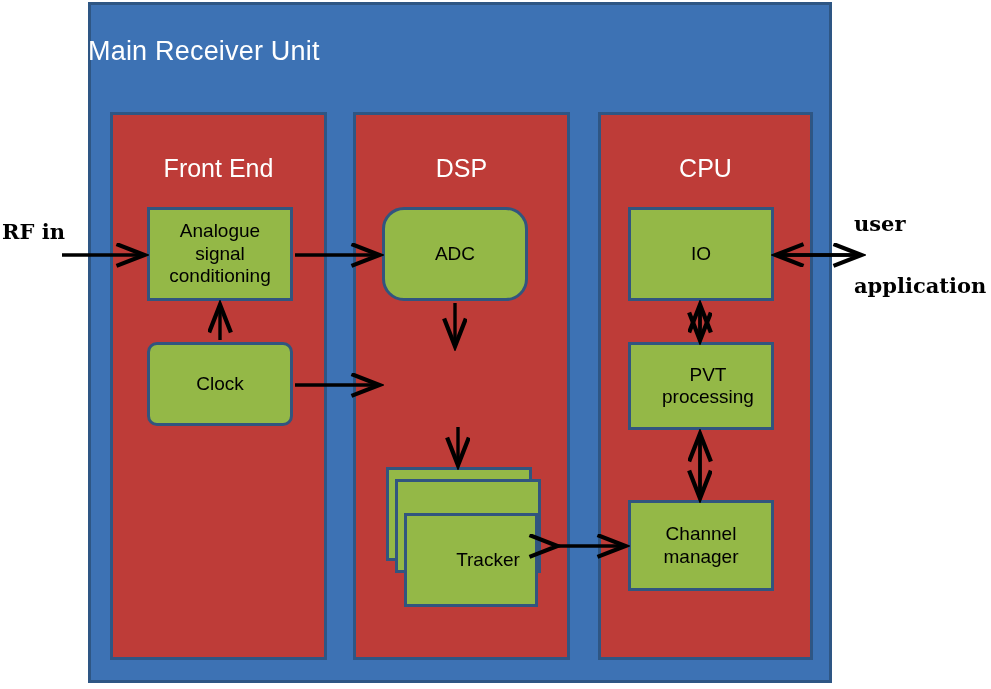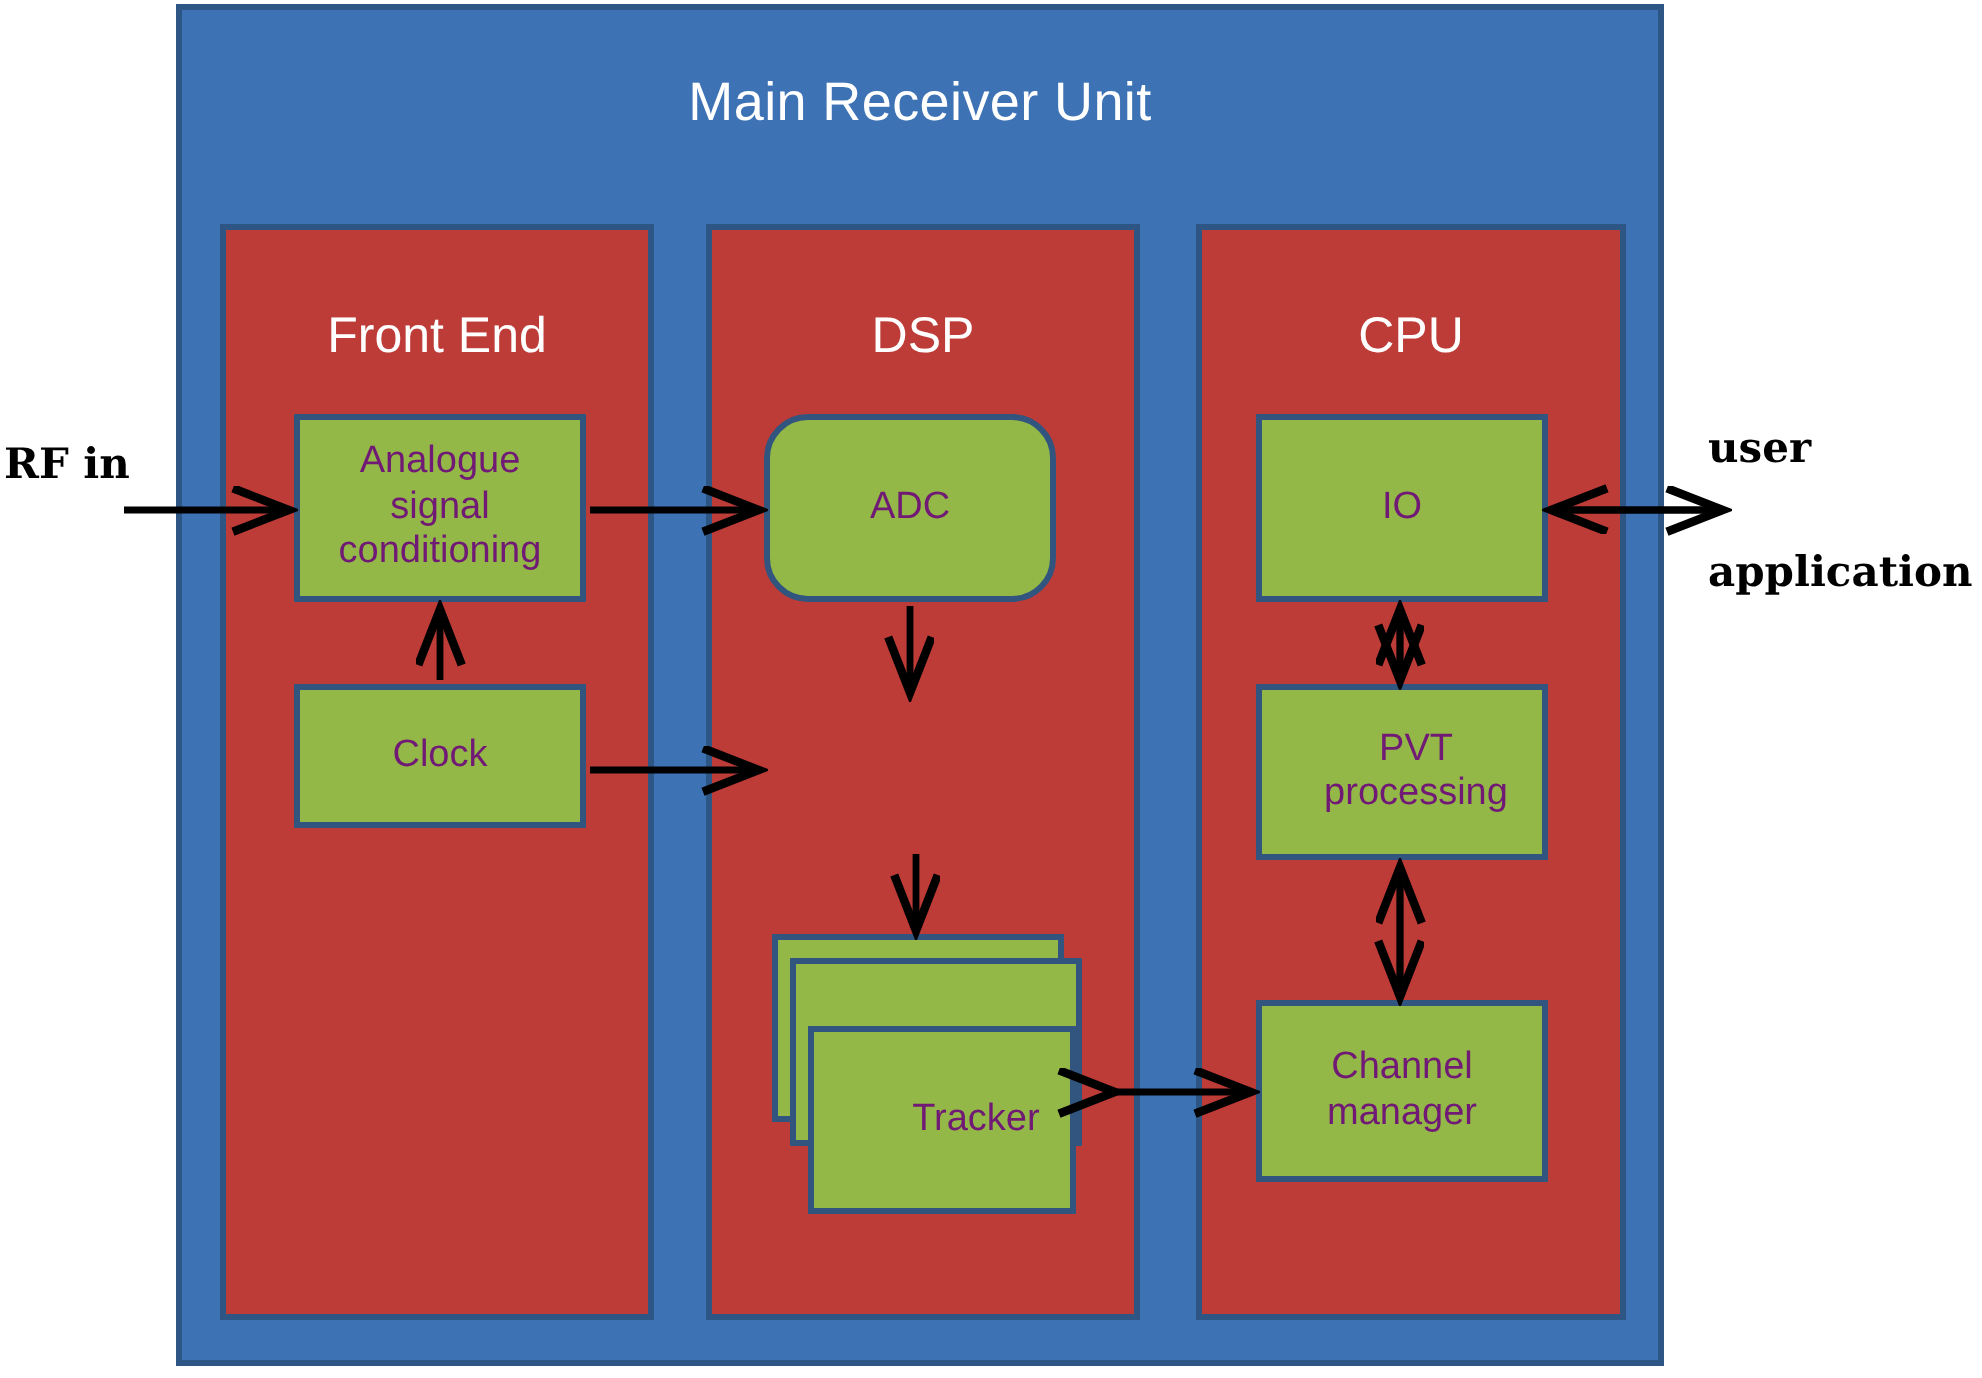--- a/index.html
+++ b/index.html
@@ -15,21 +15,20 @@
   
   .unit{
     position:absolute;
     left:88px;top:2px;width:744px;height:681px;
     background:#3d72b4;
     border:3px solid #2e5684;
     box-sizing:border-box;
   }
   .unit-title{
     position:absolute;left:88px;top:36px;width:744px;
-    text-align:center;
     color:#ffffff;
     font-size:27px;
     font-weight:400;
     letter-spacing:.2px;
     white-space:nowrap;
   }
 
   
   .col{
     position:absolute;
@@ -48,34 +47,34 @@
   .ct-front{left:110px;width:217px;}
   .ct-dsp{left:353px;width:217px;}
   .ct-cpu{left:598px;width:215px;}
 
   
   .blk{
     position:absolute;
     background:#94b847;
     border:3px solid #31557f;
     box-sizing:border-box;
-    color:#701a75;
+    color:#000000;
     font-size:19px;
     line-height:1.18;
     display:flex;
     align-items:center;
     justify-content:center;
     text-align:center;
     padding:2px 4px;
   }
   .blk span{display:block;}
 
   
   .b-asc{left:147px;top:207px;width:146px;height:94px;}
-  .b-clk{left:147px;top:342px;width:146px;height:72px;}
+  .b-clk{left:147px;top:342px;width:146px;height:84px;border-radius:10px;}
   
   .b-adc{left:382px;top:207px;width:146px;height:94px;border-radius:22px;}
   .b-ifr{left:382px;top:349px;width:146px;height:76px;}
   
   .b-trk3{left:386px;top:467px;width:146px;height:94px;}
   .b-trk2{left:395px;top:479px;width:146px;height:94px;}
   .b-trk1{left:404px;top:513px;width:134px;height:94px;padding-left:38px;}
   
   .b-io{left:628px;top:207px;width:146px;height:94px;}
   .b-pvt{left:628px;top:342px;width:146px;height:88px;padding-left:18px;}

